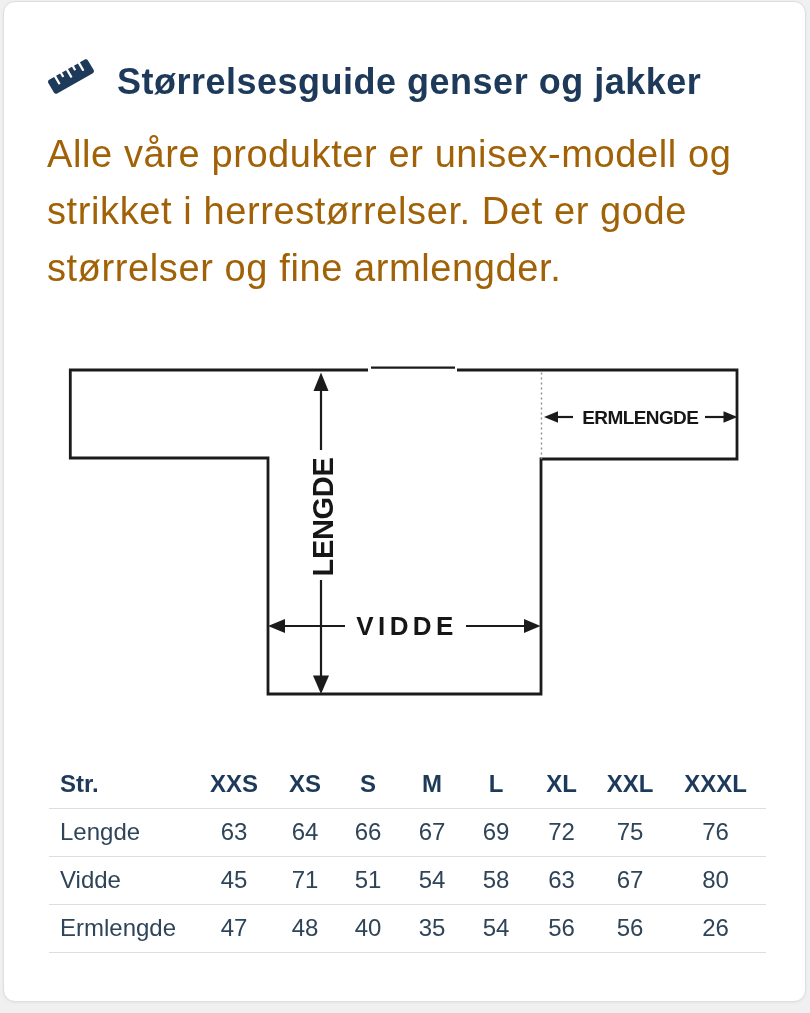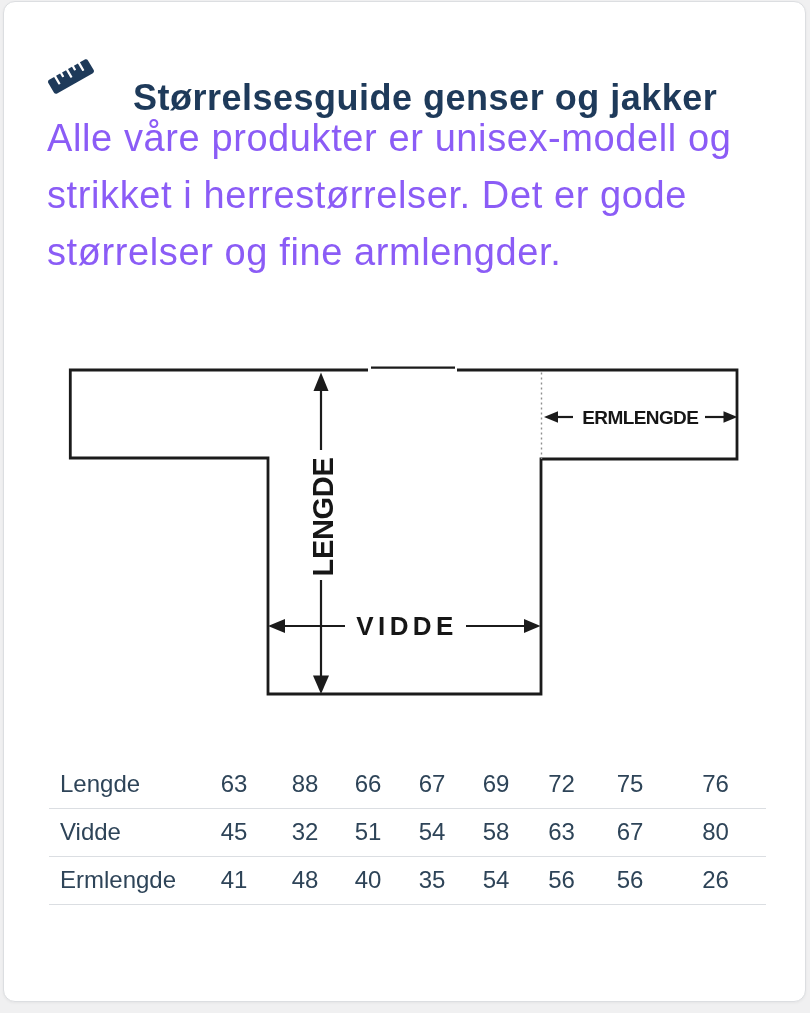--- a/index.html
+++ b/index.html
@@ -1,20 +1,20 @@
 <!DOCTYPE html>
 <html lang="no"><head>
 <meta charset="utf-8">
 <style>
   html,body{margin:0;padding:0;}
   body{width:810px;height:1013px;background:#f0f0f1;font-family:"Liberation Sans",sans-serif;position:relative;overflow:hidden;}
   .card{position:absolute;left:3px;top:1px;width:803px;height:1001px;background:#ffffff;border:1px solid #dcdee1;border-radius:12px;box-sizing:border-box;box-shadow:0 1px 3px rgba(0,0,0,.05);}
   .icon{position:absolute;left:48px;top:58px;}
-  .title{position:absolute;left:117px;top:63.5px;margin:16px;font-size:36px;line-height:1;font-weight:bold;letter-spacing:0.5px;color:#1e3a5a;white-space:nowrap;}
-  .para{position:absolute;left:47px;top:110px;width:720px;font-size:38px;letter-spacing:0.6px;line-height:57px;color:#8b5cf6;}
+  .title{position:absolute;left:117px;top:63.5px;margin:0;font-size:36px;line-height:1;font-weight:bold;letter-spacing:0.5px;color:#1e3a5a;white-space:nowrap;}
+  .para{position:absolute;left:47px;top:126px;width:720px;font-size:38px;letter-spacing:0.6px;line-height:57px;color:#a16207;}
   .diag{position:absolute;left:0;top:340px;}
   .diag text{font-family:"Liberation Sans",sans-serif;font-weight:bold;fill:#161616;}
   table.sz{position:absolute;left:49px;top:760.5px;width:717px;border-collapse:collapse;font-size:24px;color:#2e4458;table-layout:fixed;}
   table.sz th{color:#1e3a5a;font-weight:bold;}
   table.sz th,table.sz td{height:47px;padding:0;text-align:center;border-bottom:1px solid #dbdee2;font-size:24px;}
   table.sz th:first-child,table.sz td:first-child{text-align:left;padding-left:11px;}
   table.sz th:nth-child(3),table.sz td:nth-child(3){padding-left:5px;}
   table.sz th:nth-child(8),table.sz td:nth-child(8){padding-right:8px;}
   table.sz th:nth-child(9),table.sz td:nth-child(9){padding-right:8px;}
 </style>
@@ -82,48 +82,59 @@
       <col style="width:67px">
       <col style="width:64px">
       <col style="width:64px">
       <col style="width:64px">
       <col style="width:67px">
       <col style="width:78px">
       <col style="width:93px">
     </colgroup>
 
   <tbody>
+      <tr>
+        <th>Str.</th>
+        <th>XXS</th>
+        <th>XS</th>
+        <th>S</th>
+        <th>M</th>
+        <th>L</th>
+        <th>XL</th>
+        <th>XXL</th>
+        <th>XXXL</th>
+      </tr>
 
   <tr>
         <td>Lengde</td>
         <td>63</td>
-        <td>88</td>
+        <td>64</td>
         <td>66</td>
         <td>67</td>
         <td>69</td>
         <td>72</td>
         <td>75</td>
         <td>76</td>
       </tr>
 
   <tr>
         <td>Vidde</td>
         <td>45</td>
-        <td>32</td>
+        <td>71</td>
         <td>51</td>
         <td>54</td>
         <td>58</td>
         <td>63</td>
         <td>67</td>
         <td>80</td>
       </tr>
 
   <tr>
         <td>Ermlengde</td>
-        <td>41</td>
+        <td>47</td>
         <td>48</td>
         <td>40</td>
         <td>35</td>
         <td>54</td>
         <td>56</td>
         <td>56</td>
         <td>26</td>
       </tr>
 </tbody>
   </table>

